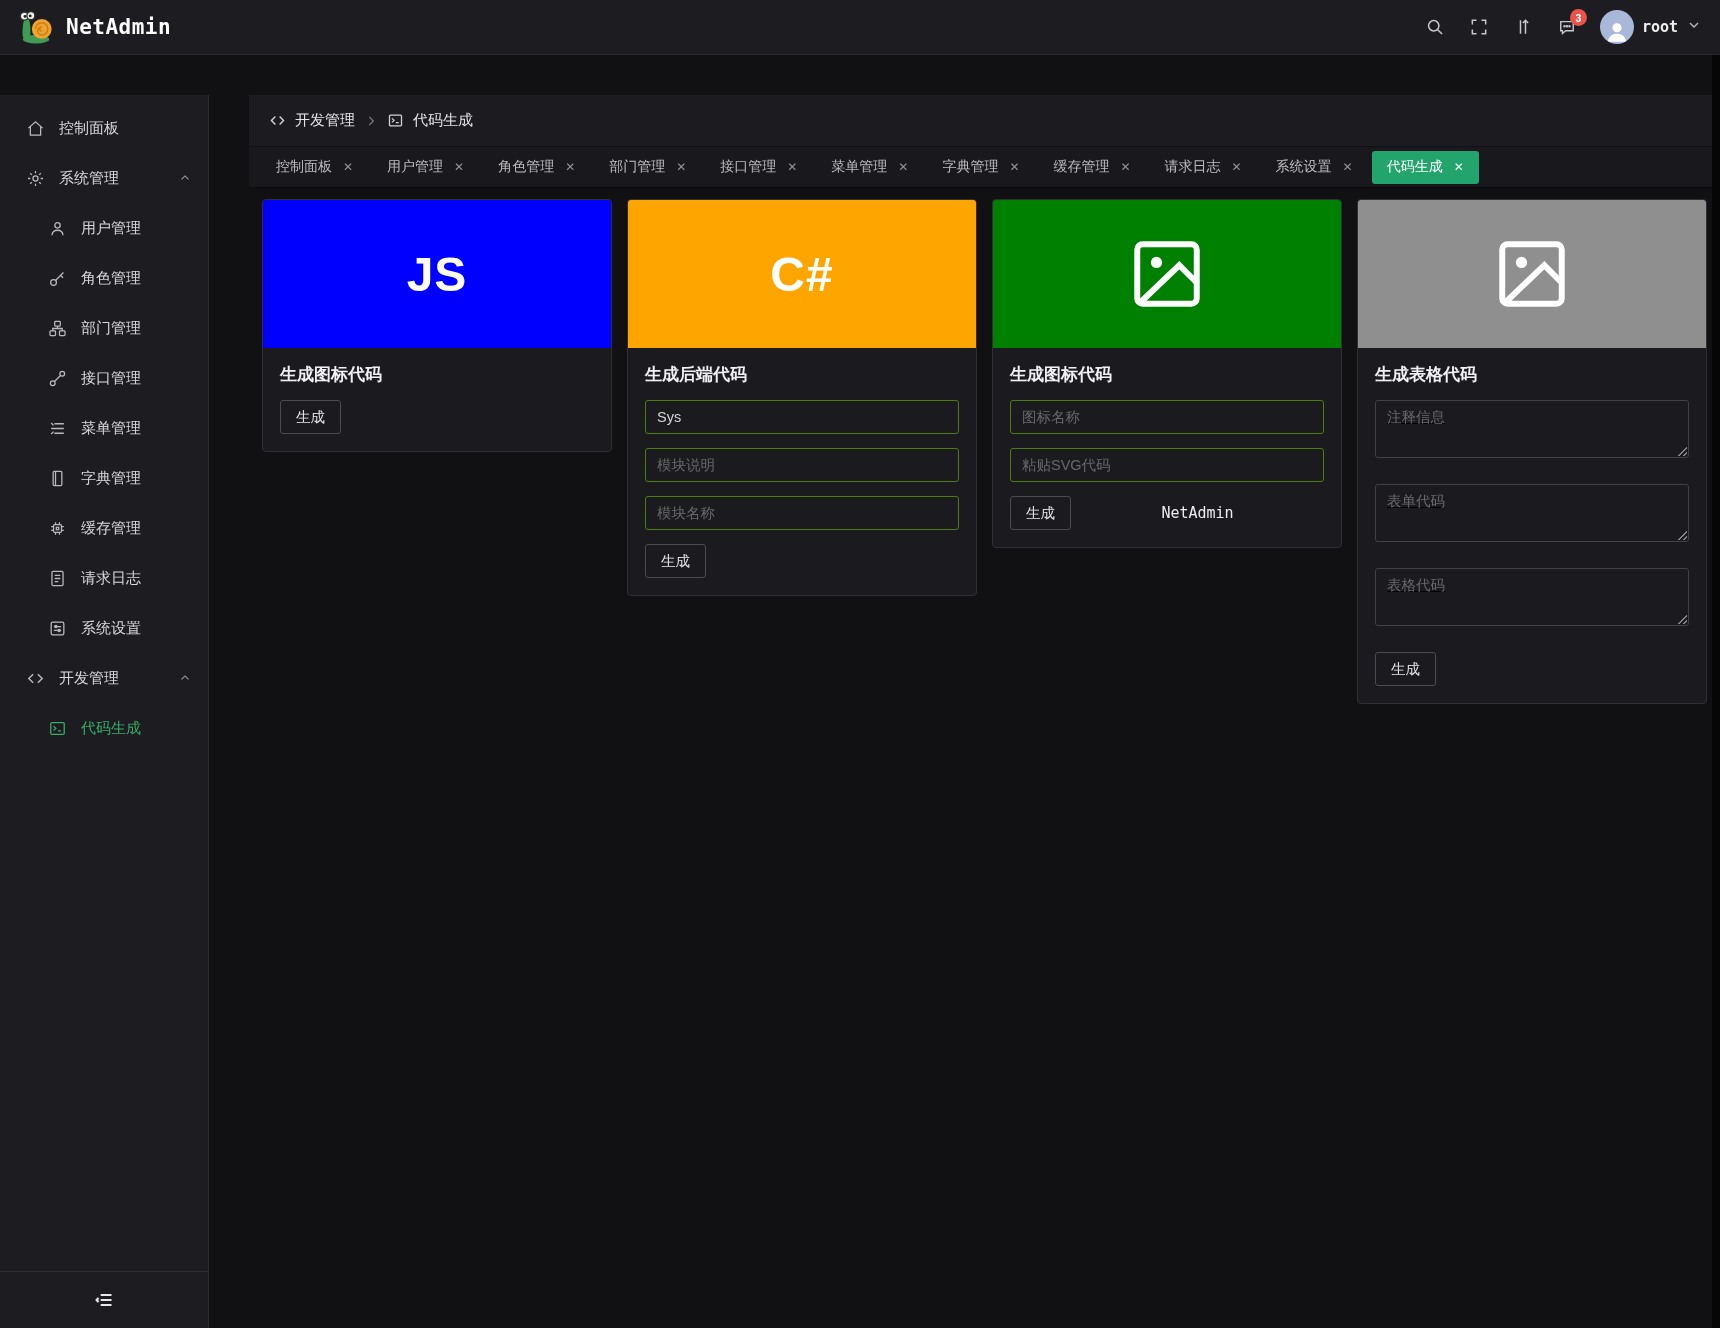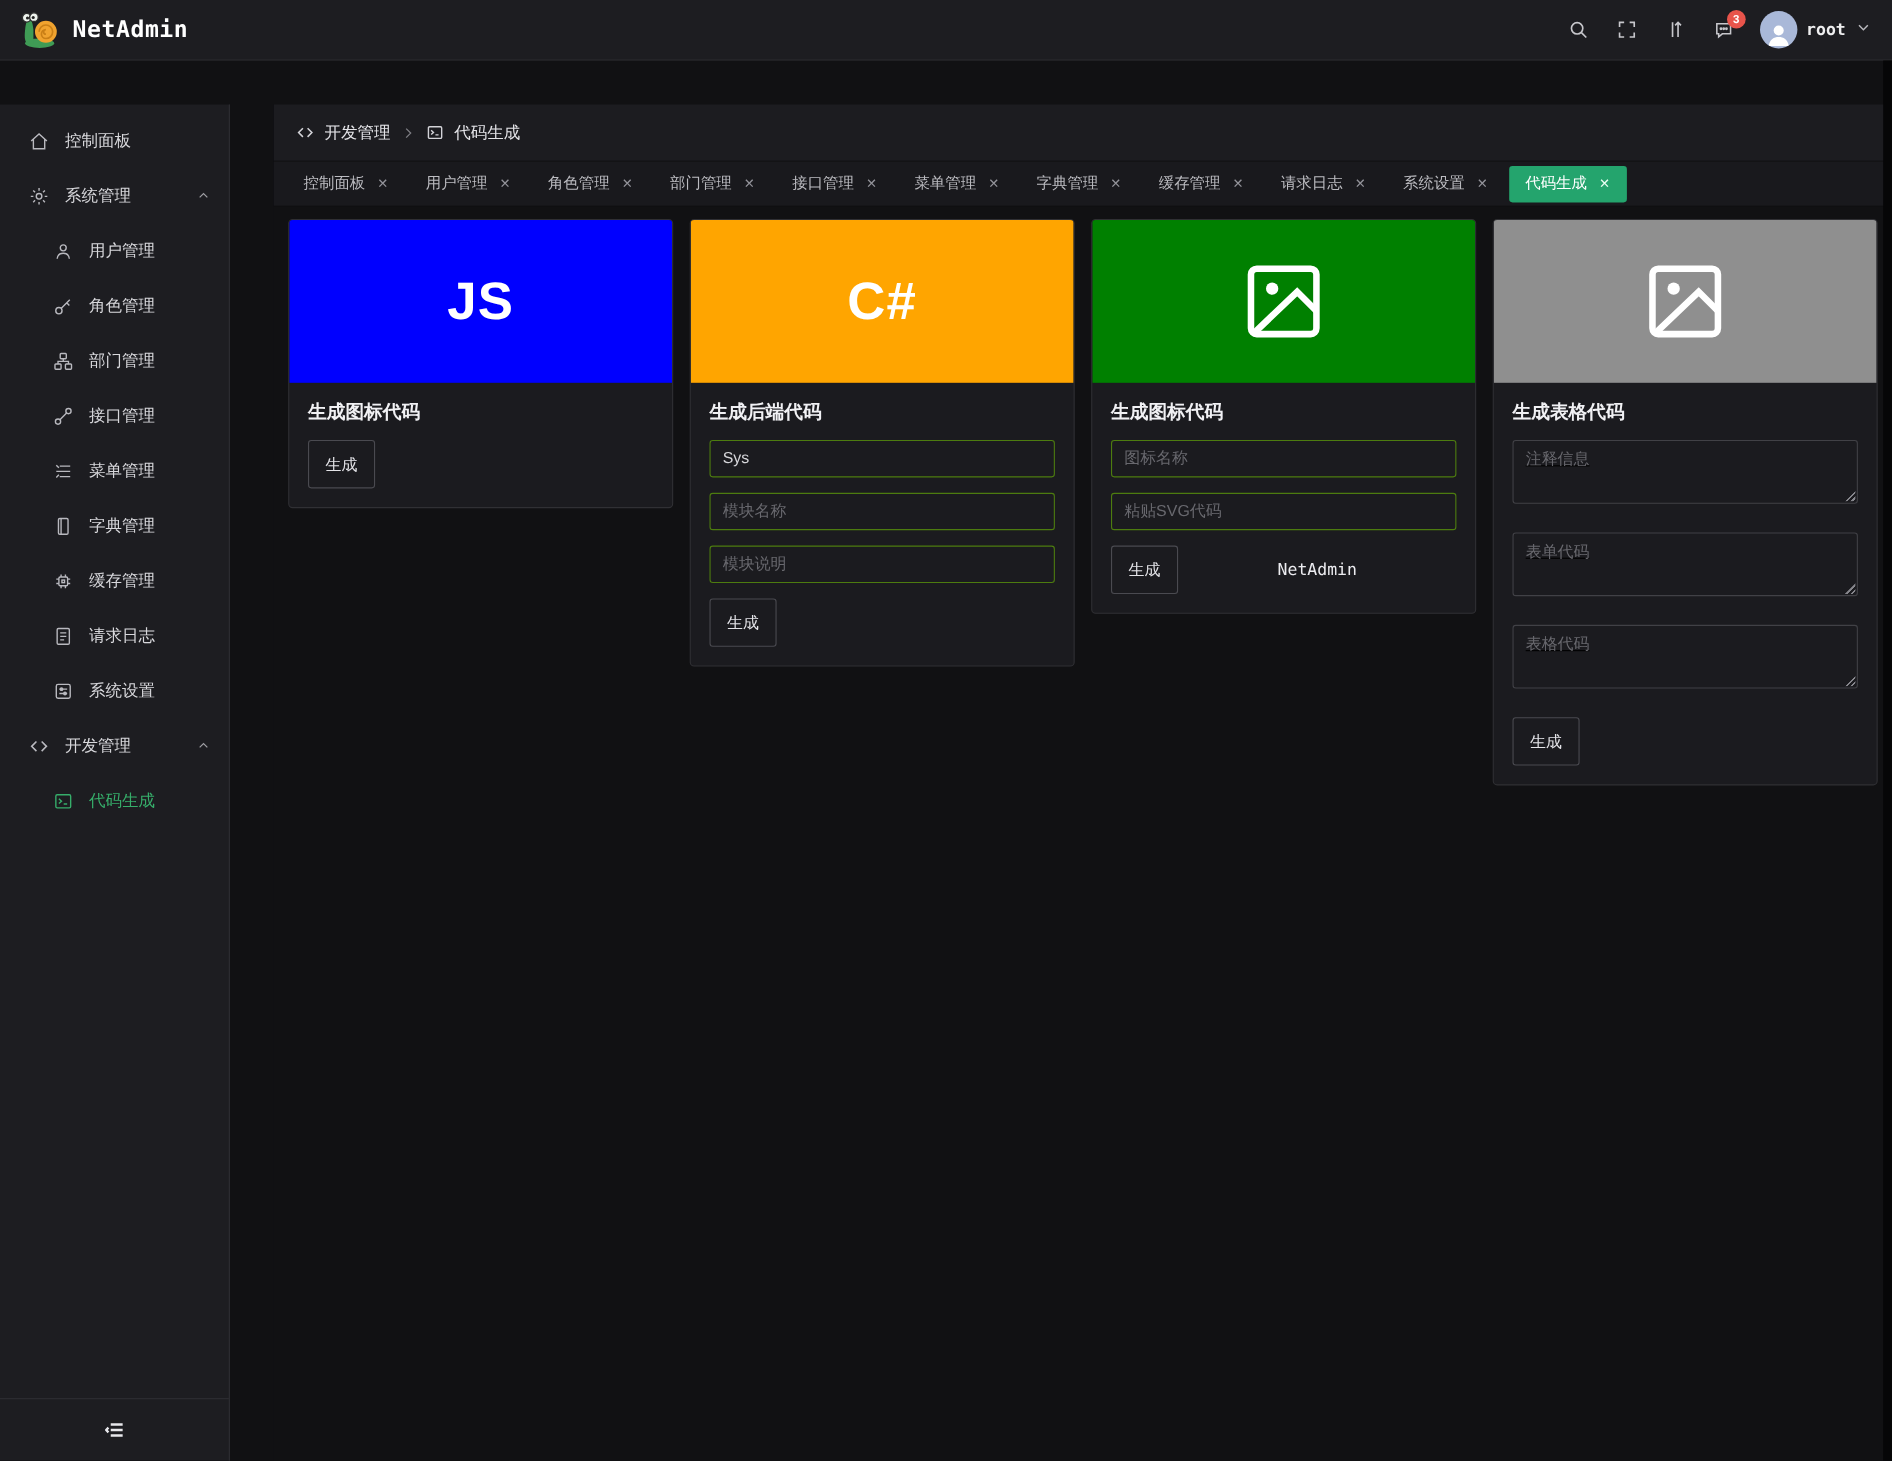--- a/index.html
+++ b/index.html
@@ -77,21 +77,21 @@
            border-radius:3px; padding:0 11px; color:#d6d6da; font-size:14.5px; outline:none;
            font-family:"Liberation Sans", sans-serif; margin-bottom:14px; display:block; }
   .field::placeholder, textarea::placeholder { color:#68686e; }
   .ta-wrap { position:relative; margin-bottom:26px;text-decoration:underline; }
   textarea.field-ta { width:100%; height:58px; background:transparent; border:1px solid #414146;
            border-radius:3px; padding:7px 11px; color:#d6d6da; font-size:14.5px; outline:none;
            resize:none; font-family:"Liberation Sans", sans-serif; display:block; }
   .grip { position:absolute; right:2px; bottom:2px; width:10px; height:10px;
           background:repeating-linear-gradient(-45deg, transparent 0 2px, #86868c 2px 3.5px);
           clip-path:polygon(100% 0, 100% 100%, 0 100%); }
-  .gen-btn { height:44px; padding:0 15px; background:transparent; border:1px solid #4a4a50;
+  .gen-btn { height:34px; padding:0 15px; background:transparent; border:1px solid #4a4a50;
              border-radius:3px; color:#e4e4e8; font-size:14.5px; cursor:pointer;
              font-family:"Liberation Sans", sans-serif; }
   .btn-row { display:flex; align-items:center; }
   .iconfont-link { flex:1; text-align:center; color:#ececf0; cursor:pointer;
                    font-family:"DejaVu Sans Mono", monospace; font-size:15px; text-decoration:none; }
 
   .scroll-track { position:absolute; right:0; top:55px; width:8px; height:1273px; background:#060607; }
 </style>
 </head>
 <body>
@@ -397,22 +397,22 @@
         </div>
       </div>
 
       <div class="card">
         <div class="banner" style="background: rgb(255, 165, 0);">
           <span class="banner-text">C#</span>
         </div>
         <div class="card-body">
           <div class="card-title">生成后端代码</div>
           <input class="field" type="text" value="Sys" style="">
+          <input class="field" type="text" placeholder="模块说明" style="">
           <input class="field" type="text" placeholder="模块名称" style="">
-          <input class="field" type="text" placeholder="模块说明" style="">
           <button class="gen-btn">生成</button>
         </div>
       </div>
 
       <div class="card">
         <div class="banner" style="background: rgb(0, 128, 0);">
           <span style="display:flex">
             <svg viewBox="0 0 24 24" fill="none" stroke="currentColor" stroke-width="1.7" style="width:84px;height:84px;color:#fff">
               <rect x="3.5" y="3.5" width="17" height="17" rx="1.5"></rect>
               <circle cx="9" cy="8.7" r="1.6" fill="currentColor" stroke="none"></circle>

